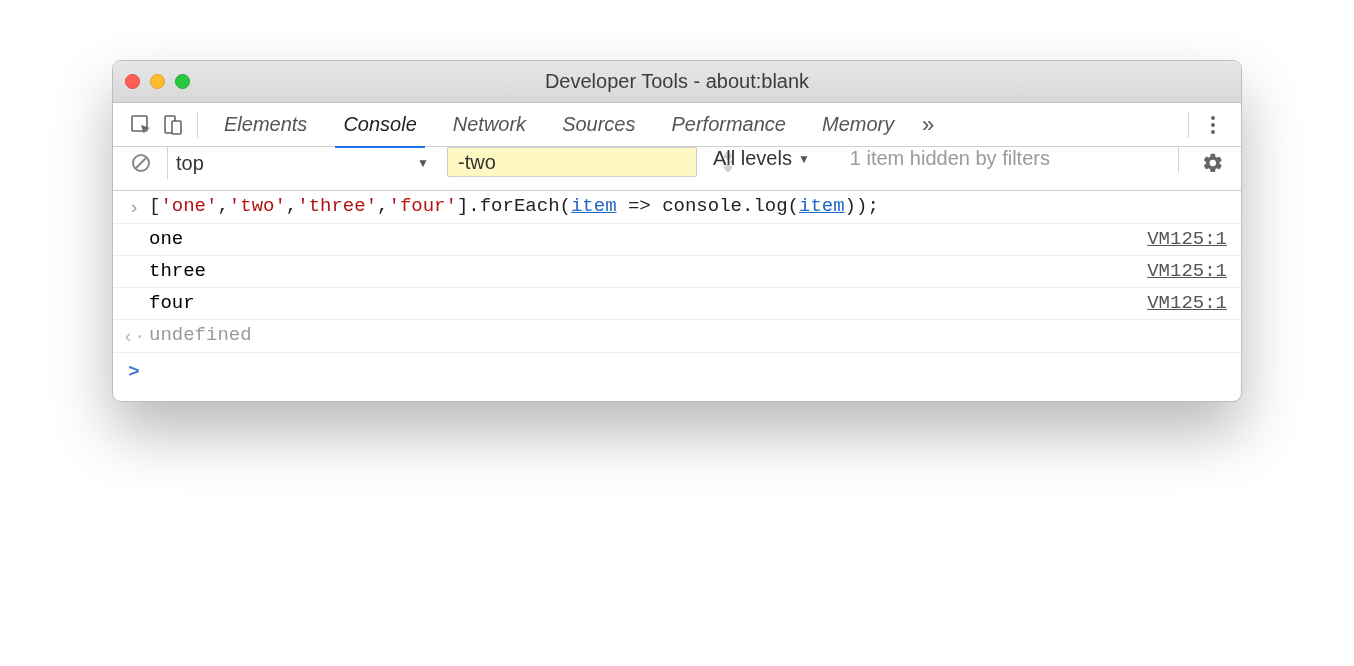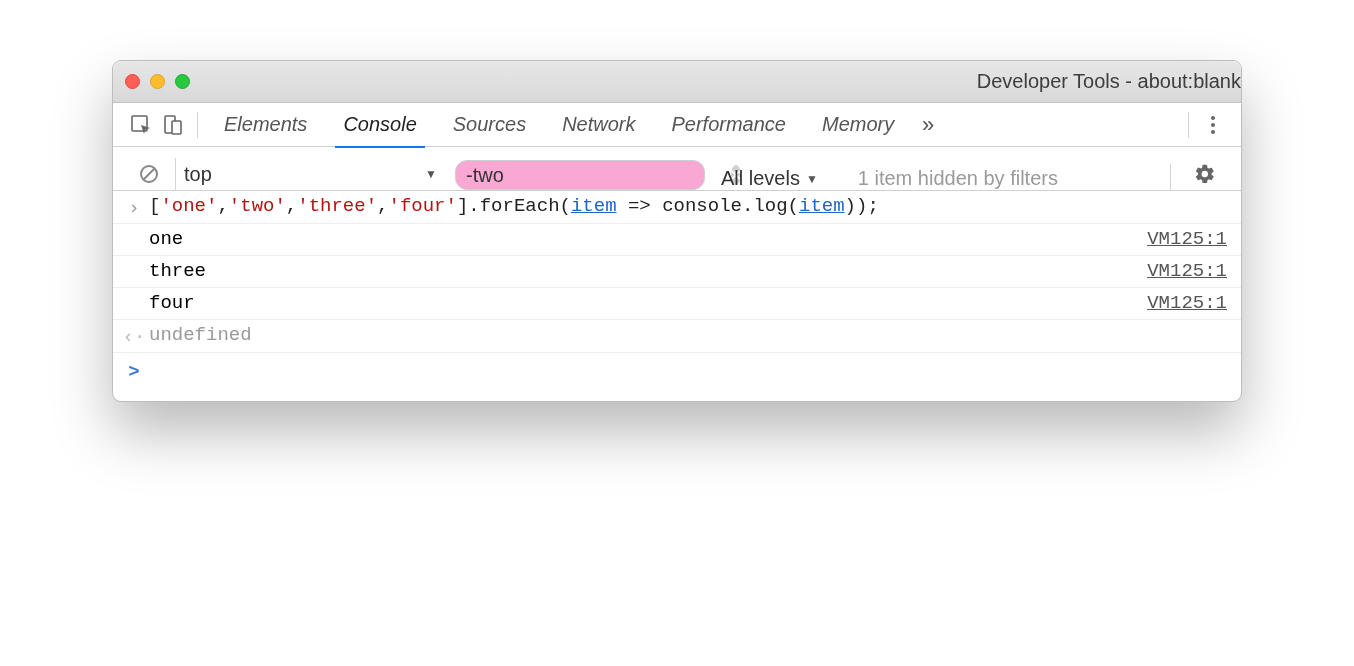--- a/index.html
+++ b/index.html
@@ -29,21 +29,21 @@
     display: flex;
     align-items: center;
     padding: 0 12px;
     position: relative;
   }
   .traffic-lights { display: flex; gap: 10px; }
   .tl { width: 15px; height: 15px; border-radius: 50%; }
   .tl.red { background: #ff5f57; border: 1px solid #e24640; }
   .tl.yellow { background: #ffbd2e; border: 1px solid #e1a128; }
   .tl.green { background: #28c940; border: 1px solid #1dab30; }
-  .title { position: absolute; left: 0; right: 0; text-align: right; font-size: 20px; color: #3d3d3d; pointer-events: none; }
+  .title { position: absolute; left: 0; right: 0; text-align: center; font-size: 20px; color: #3d3d3d; pointer-events: none; }
   
   .tabsbar {
     height: 44px;
     display: flex;
     align-items: center;
     border-bottom: 1px solid #d0d0d0;
     padding: 0 12px;
     gap: 0;
   }
   .iconbtn {
@@ -72,22 +72,22 @@
     position: absolute;
     left: 10px; right: 10px; bottom: -1px;
     height: 2px;
     background: #1a73e8;
   }
   .spacer { flex: 1; }
   
   .filterbar {
     height: 44px;
     display: flex;
-    align-items: flex-end;
-    padding: 0 20px;
+    align-items: flex-start;
+    padding: 0 12px;
     border-bottom: 1px solid #d0d0d0;
     gap: 10px;
   }
   .context-select {
     display: flex;
     align-items: center;
     justify-content: space-between;
     width: 270px;
     height: 32px;
     padding: 0 8px;
@@ -95,22 +95,22 @@
     color: #333;
     cursor: pointer;
     border-left: 1px solid #d4d4d4;
   }
   .filter-input-wrap {
     display: flex;
     align-items: center;
     width: 250px;
     height: 30px;
     border: 1px solid #cfcfcf;
-    background: #f9a8d4;
-    border-radius: 12px;
+    background: #fef9c3;
+    border-radius: 1px;
     padding: 0 6px 0 10px;
   }
   .filter-input {
     flex: 1;
     border: none;
     outline: none;
     font-size: 20px;
     color: #333;
     background: transparent;
   }
@@ -186,22 +186,22 @@
     </div>
     <div class="iconbtn">
       <svg width="22" height="22" viewBox="0 0 22 22" fill="none" stroke="#666" stroke-width="1.6">
         <rect x="3" y="2" width="10" height="17" rx="1"></rect>
         <rect x="10" y="7" width="9" height="13" rx="1" fill="#fff"></rect>
       </svg>
     </div>
     <div class="vsep"></div>
     <div class="tab">Elements</div>
     <div class="tab active">Console</div>
+    <div class="tab">Network</div>
     <div class="tab">Sources</div>
-    <div class="tab">Network</div>
     <div class="tab">Performance</div>
     <div class="tab">Memory</div>
     <div class="iconbtn" style="font-size:22px;color:#555;">»</div>
     <div class="spacer"></div>
     <div class="vsep"></div>
     <div class="iconbtn">
       <svg width="22" height="22" viewBox="0 0 22 22" fill="#666">
         <circle cx="11" cy="4" r="2"></circle>
           <circle cx="11" cy="11" r="2"></circle>
           <circle cx="11" cy="18" r="2"></circle>

